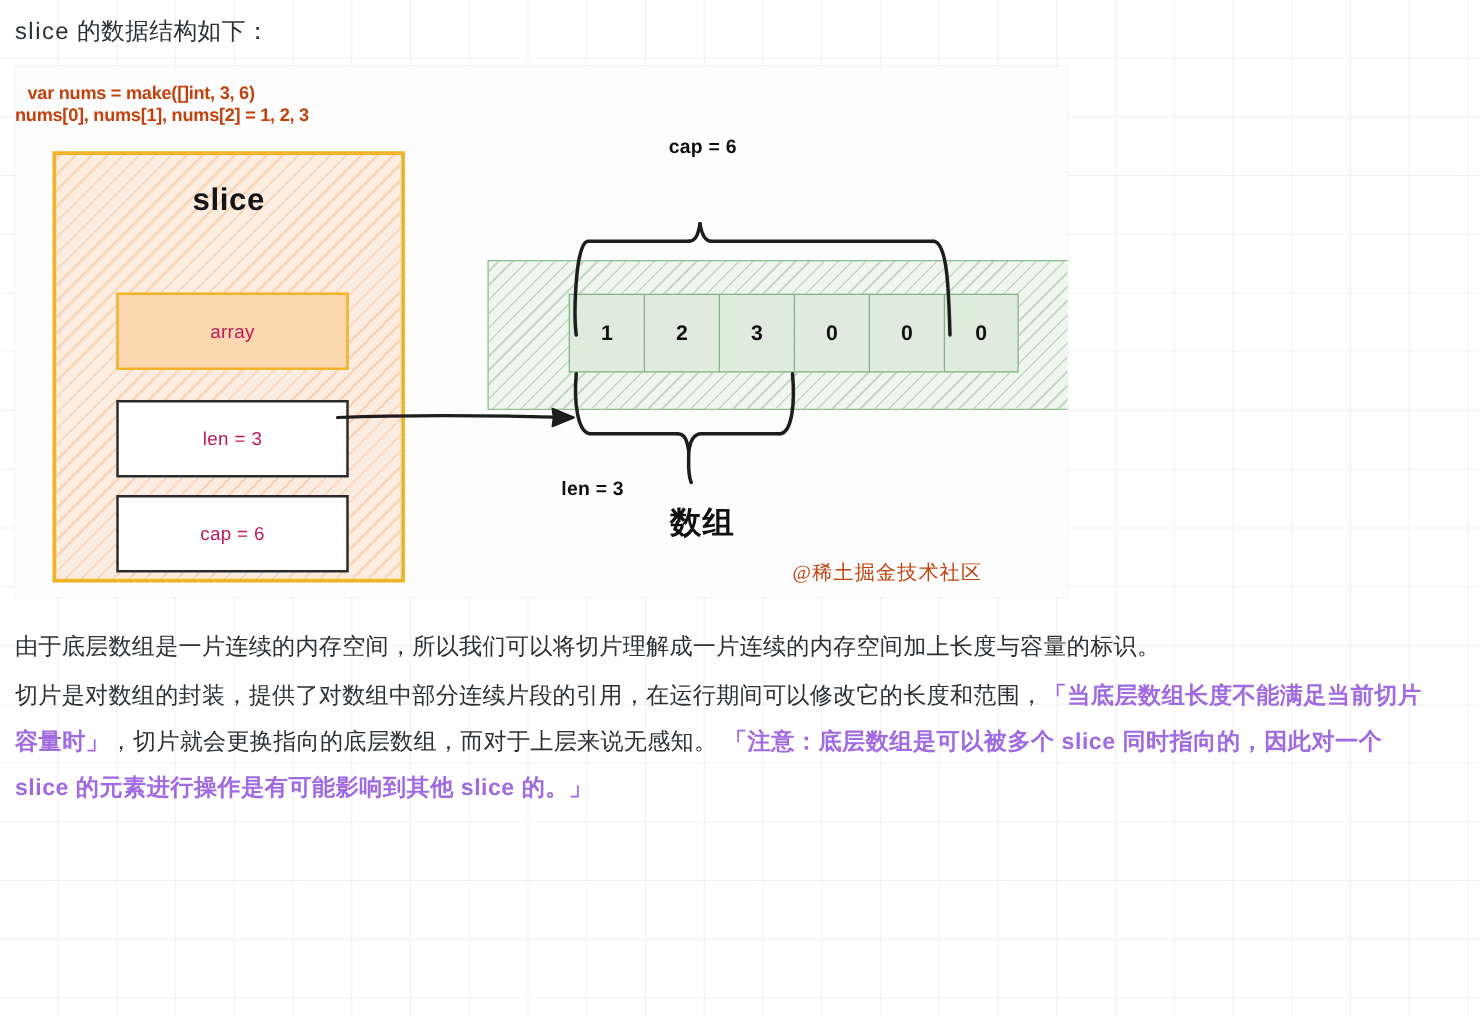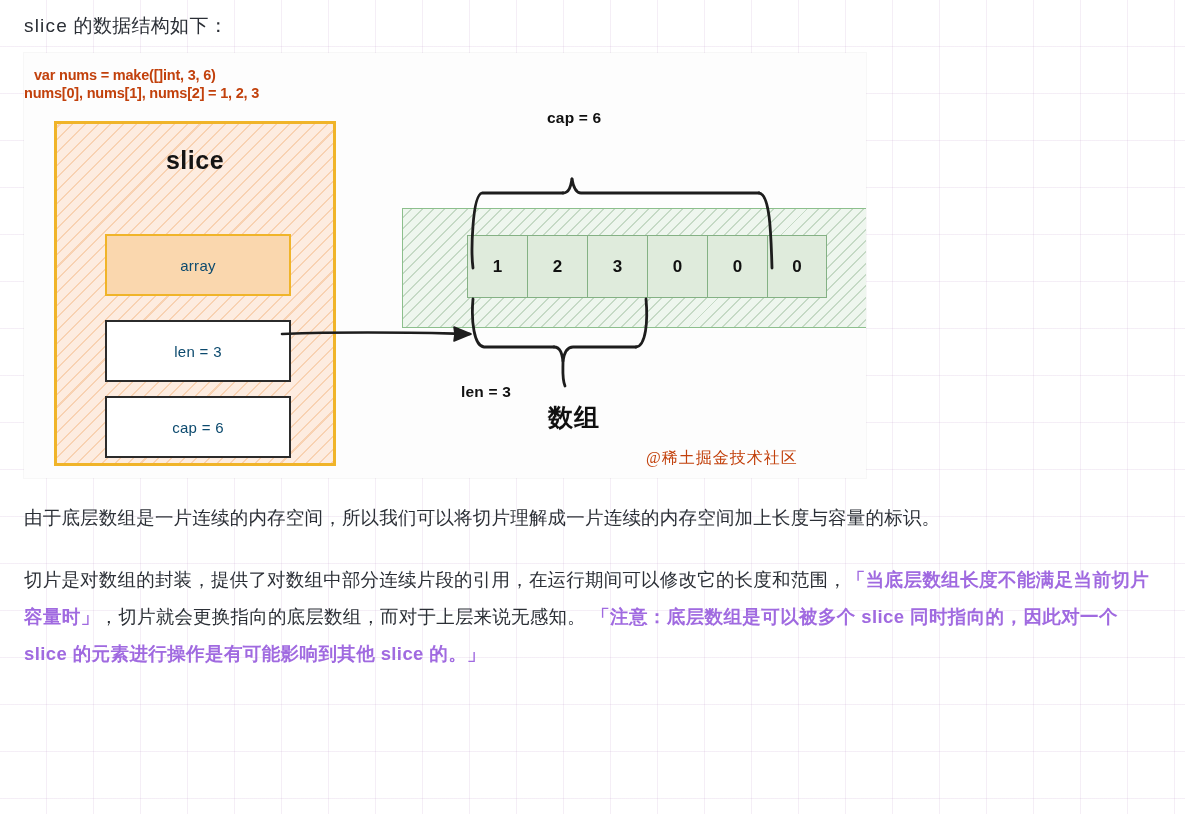--- a/index.html
+++ b/index.html
@@ -19,21 +19,21 @@
     color: #2f3238;
     overflow: hidden;
     position: relative;
   }
 
   .page {
     position: relative;
     width: 1185px;
     height: 814px;
     box-sizing: border-box;
-    padding: 0 22px;
+    padding: 0 10px;
   }
 
   
   .intro {
     font-size: 19px;
     line-height: 28px;
     letter-spacing: .3px;
     padding-top: 12px;
     padding-left: 2px;
     color: #2b2f36;
@@ -103,21 +103,21 @@
   .field {
     position: absolute;
     left: 48px;
     width: 186px;
     height: 62px;
     box-sizing: border-box;
     display: flex;
     align-items: center;
     justify-content: center;
     font-size: 15px;
-    color: #0c4a6e;
+    color: #be185d;
     letter-spacing: .3px;
   }
   .field-array {
     top: 110px;
     background: #fad7ae;
     border: 2.5px solid #f0b429;
   }
   .field-len {
     top: 196px;
     background: #ffffff;
@@ -216,21 +216,21 @@
   
   .para {
     font-size: 18.5px;
     line-height: 37px;
     letter-spacing: .2px;
     color: #2b2f36;
     margin-left: 2px;
     width: 1136px;
   }
   #para-1 { margin-top: 22px; font-family: Liberation Serif, serif; }
-  #para-2 { margin-top: 24px; }
+  #para-2 { }
   .hl {
     color: #a06ae0;
     font-weight: 700;
     letter-spacing: .4px;
   }
 </style>
 </head>
 <body>
 
 <div class="page">

